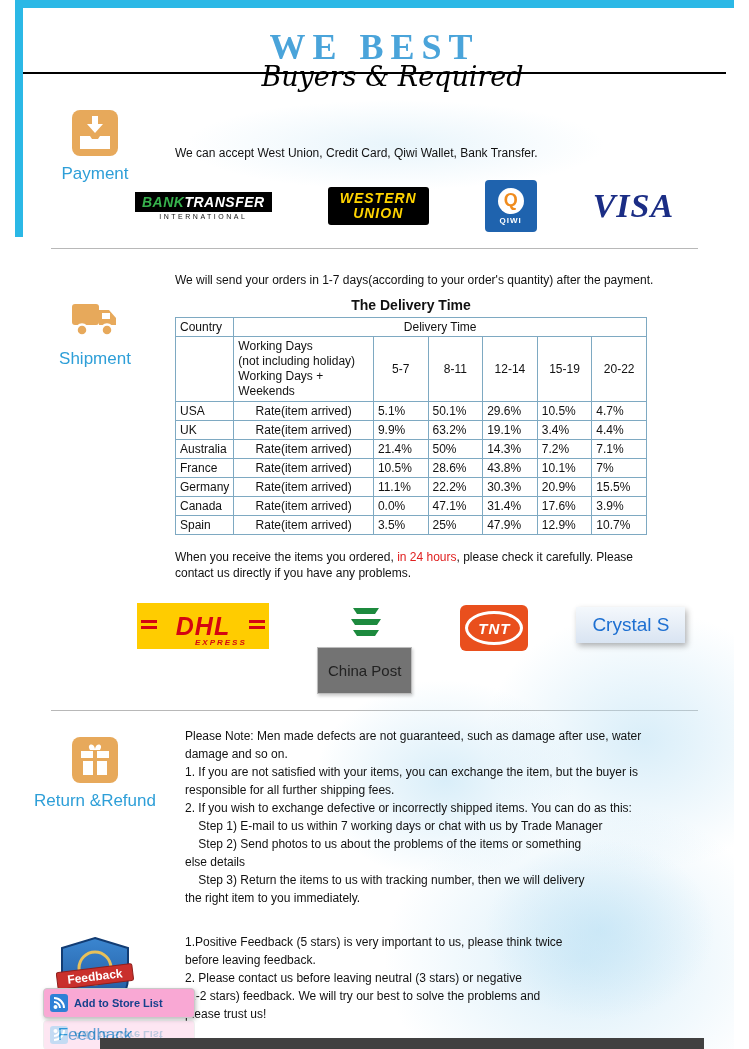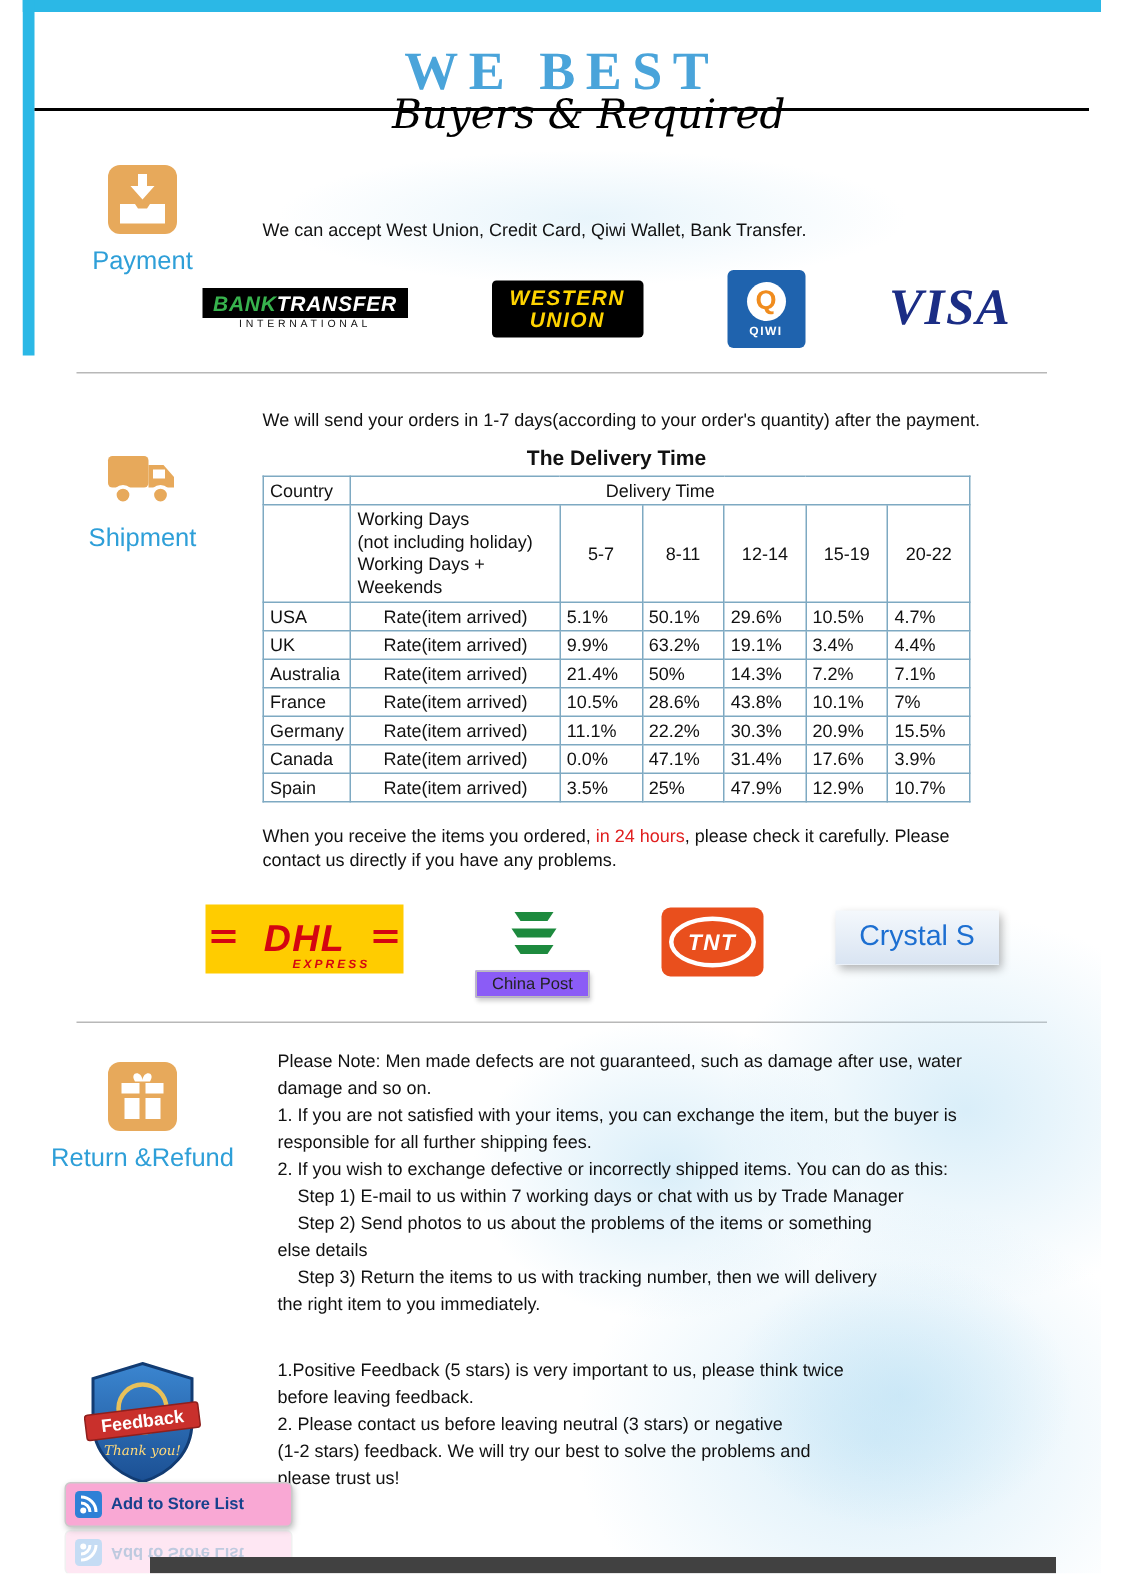--- a/index.html
+++ b/index.html
@@ -62,22 +62,22 @@
   .carrier-row{display:flex;align-items:flex-start;gap:48px;margin:22px 0 0 -38px;}
   .logo-dhl{width:132px;height:46px;background:#ffcc00;position:relative;display:flex;
             align-items:center;justify-content:center;}
   .dhl-name{color:#d40511;font-weight:bold;font-style:italic;font-size:25px;letter-spacing:1px;}
   .dhl-stripe{position:absolute;width:16px;height:11px;top:17px;
               background:repeating-linear-gradient(#d40511 0 3px,rgba(0,0,0,0) 3px 6px);}
   .dhl-l{left:4px;} .dhl-r{right:4px;}
   .dhl-sub{position:absolute;left:10px;bottom:2px;color:#d40511;font-style:italic;
            font-weight:bold;font-size:8px;letter-spacing:2px;padding-left:48px;}
   .logo-cp{display:flex;flex-direction:column;align-items:center;}
-  .cp-label{margin-top:4px;background:#8b5cf6;border:1px solid #bbb;box-shadow:1px 2px 3px rgba(0,0,0,.2);
-            padding:2px 10px;font-size:11px;color:#222;white-space:nowrap;}
+  .cp-label{margin-top:4px;background:#737373;border:1px solid #bbb;box-shadow:1px 2px 3px rgba(0,0,0,.2);
+            padding:14px 10px;font-size:15px;color:#222;white-space:nowrap;}
   .logo-tnt{width:68px;height:46px;background:#e94f1d;border-radius:6px;display:flex;
             align-items:center;justify-content:center;margin-top:2px;}
   .tnt-oval{border:3px solid #fff;border-radius:50%;width:52px;height:28px;display:flex;
             align-items:center;justify-content:center;color:#fff;font-weight:bold;
             font-style:italic;font-size:15px;letter-spacing:1px;}
   .logo-crystal{background:linear-gradient(180deg,#f4f8fc,#d9e4f2);
                 box-shadow:2px 3px 6px rgba(0,0,0,.3);padding:7px 16px;font-size:19px;
                 color:#1d6fd1;margin-top:4px;white-space:nowrap;}
 
   .ret-side{padding-top:10px;}

